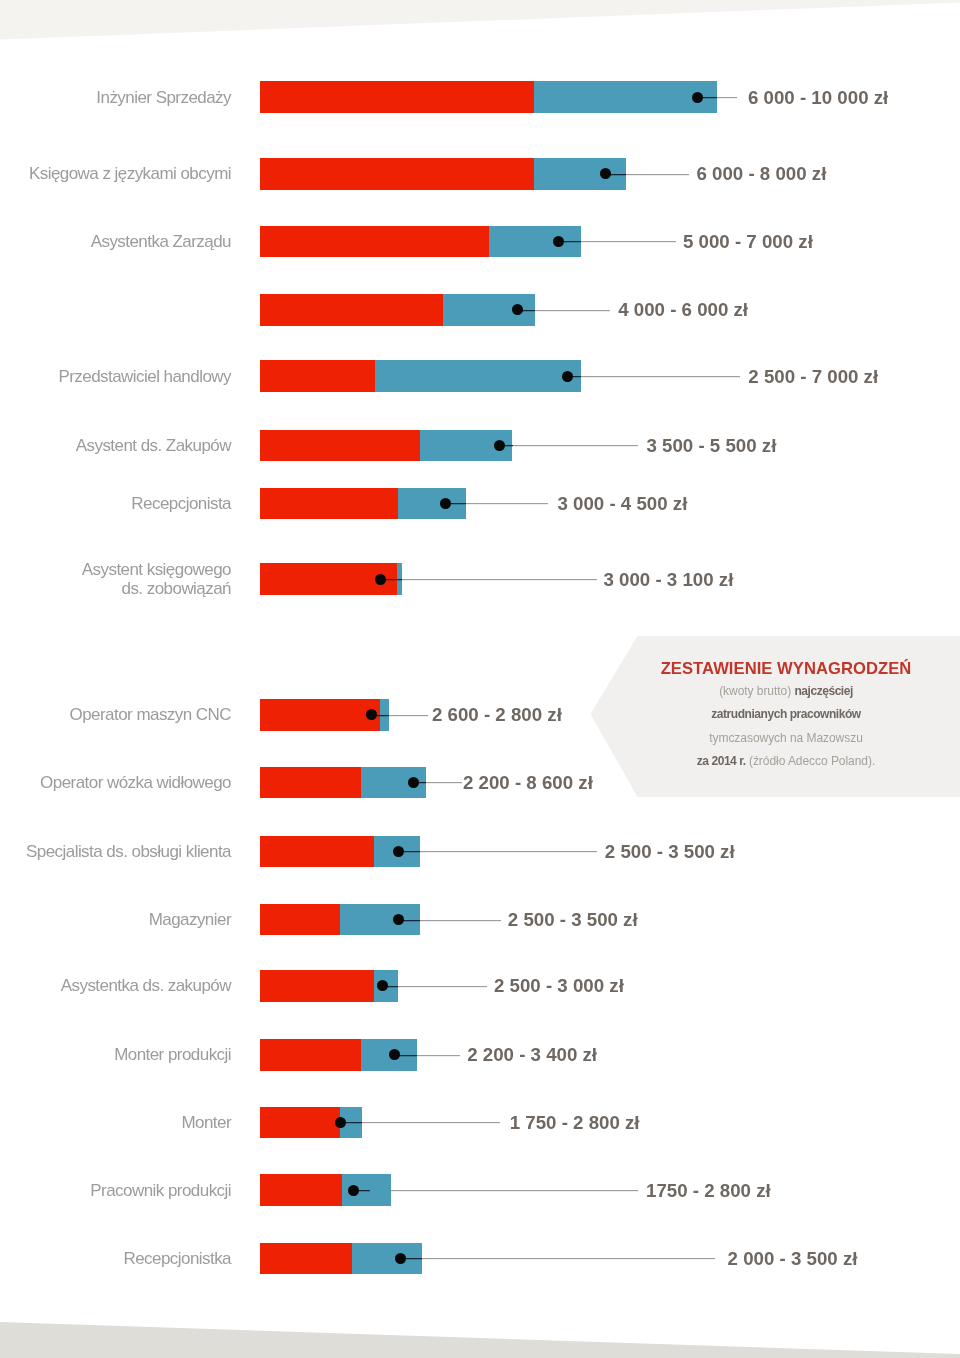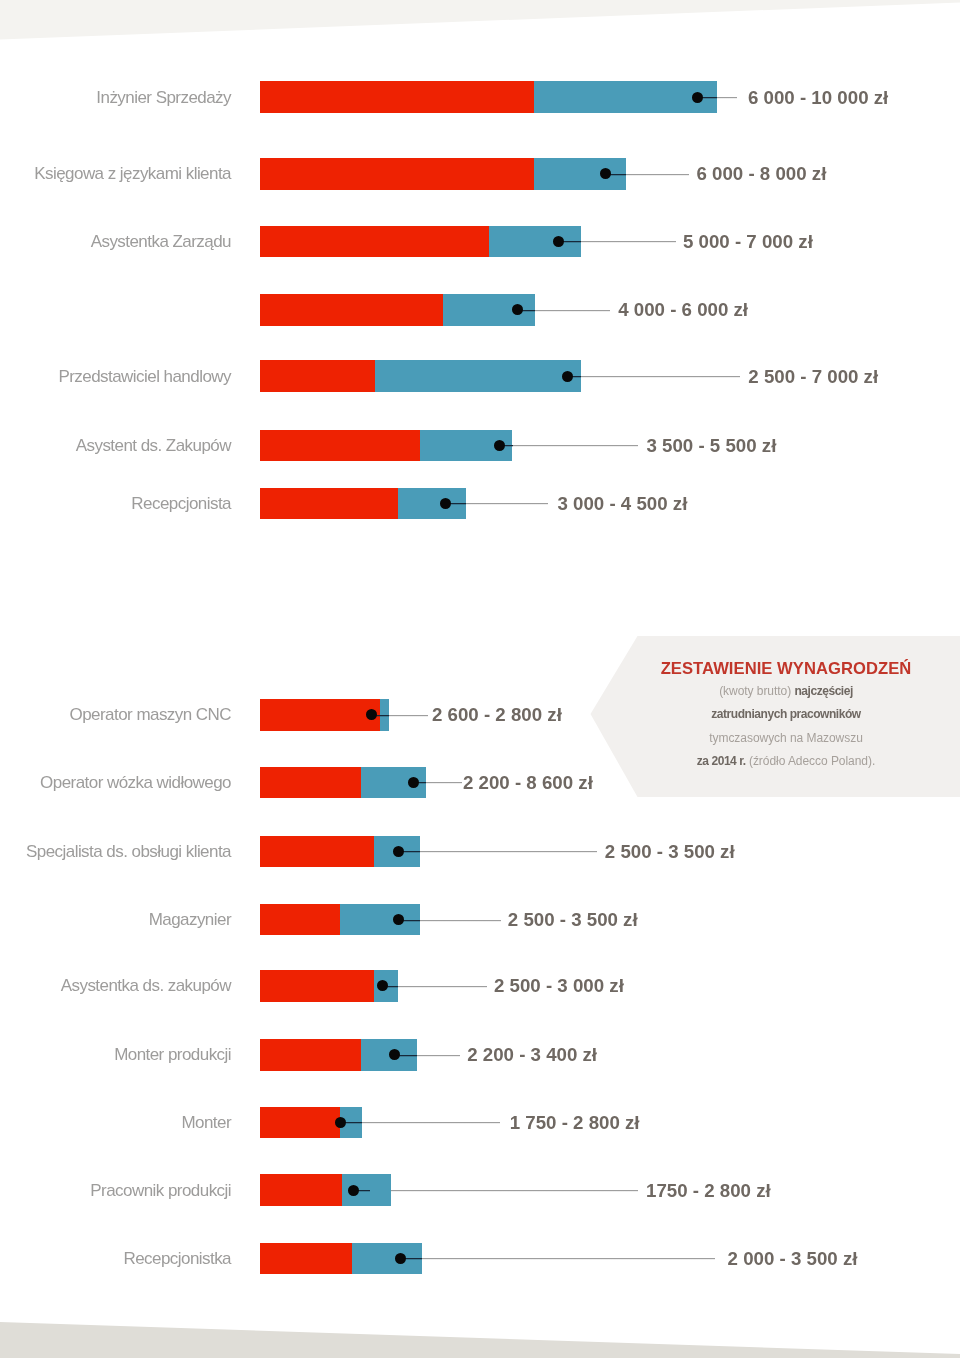--- a/index.html
+++ b/index.html
@@ -69,21 +69,21 @@
     <div class="bar" style="left:260px;width:457.2px">
       <div class="bar-red" style="width:273.8px"></div>
       <div class="bar-blue" style="left:273.8px;width:183.4px"></div>
     </div>
     <div class="leader" style="left:717.2px;width:20.0px;top:14.70px"></div>
     <div class="leader-ink" style="left:697.2px;width:20.0px;top:14.70px"></div>
     <div class="dot" style="left:691.7px;top:10.30px"></div>
     <div class="amount" style="left:748.0px;top:6.30px">6 000 - 10 000 zł</div>
   </div>
   <div class="row" style="top:158.1px">
-    <div class="rowlabel" style="top:6.30px">Księgowa z językami klienta</div>
+    <div class="rowlabel" style="top:6.30px">Księgowa z językami obcymi</div>
     <div class="bar" style="left:260px;width:366.1px">
       <div class="bar-red" style="width:273.8px"></div>
       <div class="bar-blue" style="left:273.8px;width:92.3px"></div>
     </div>
     <div class="leader" style="left:626.1px;width:62.7px;top:14.70px"></div>
     <div class="leader-ink" style="left:605.1px;width:21.0px;top:14.70px"></div>
     <div class="dot" style="left:599.6px;top:10.30px"></div>
     <div class="amount" style="left:696.5px;top:6.30px">6 000 - 8 000 zł</div>
   </div>
   <div class="row" style="top:225.7px">
@@ -132,20 +132,32 @@
   <div class="row" style="top:487.8px">
     <div class="rowlabel" style="top:6.30px">Recepcjonista</div>
     <div class="bar" style="left:260px;width:206.4px">
       <div class="bar-red" style="width:137.6px"></div>
       <div class="bar-blue" style="left:137.6px;width:68.8px"></div>
     </div>
     <div class="leader" style="left:466.4px;width:81.6px;top:14.70px"></div>
     <div class="leader-ink" style="left:445.2px;width:21.2px;top:14.70px"></div>
     <div class="dot" style="left:439.7px;top:10.30px"></div>
     <div class="amount" style="left:557.5px;top:6.30px">3 000 - 4 500 zł</div>
+  </div>
+  <div class="row" style="top:563.3px">
+    <div class="rowlabel" style="top:-3.20px">Asystent księgowego
+ds. zobowiązań</div>
+    <div class="bar" style="left:260px;width:141.6px">
+      <div class="bar-red" style="width:137.3px"></div>
+      <div class="bar-blue" style="left:137.3px;width:4.3px"></div>
+    </div>
+    <div class="leader" style="left:401.6px;width:195.4px;top:14.70px"></div>
+    <div class="leader-ink" style="left:380.6px;width:21.0px;top:14.70px"></div>
+    <div class="dot" style="left:375.1px;top:10.30px"></div>
+    <div class="amount" style="left:603.5px;top:6.30px">3 000 - 3 100 zł</div>
   </div>
   <div class="row" style="top:699.0px">
     <div class="rowlabel" style="top:6.30px">Operator maszyn CNC</div>
     <div class="bar" style="left:260px;width:128.9px">
       <div class="bar-red" style="width:119.6px"></div>
       <div class="bar-blue" style="left:119.6px;width:9.3px"></div>
     </div>
     <div class="leader" style="left:388.9px;width:39.4px;top:14.70px"></div>
     <div class="leader-ink" style="left:371.9px;width:17.0px;top:14.70px"></div>
     <div class="dot" style="left:366.4px;top:10.30px"></div>

